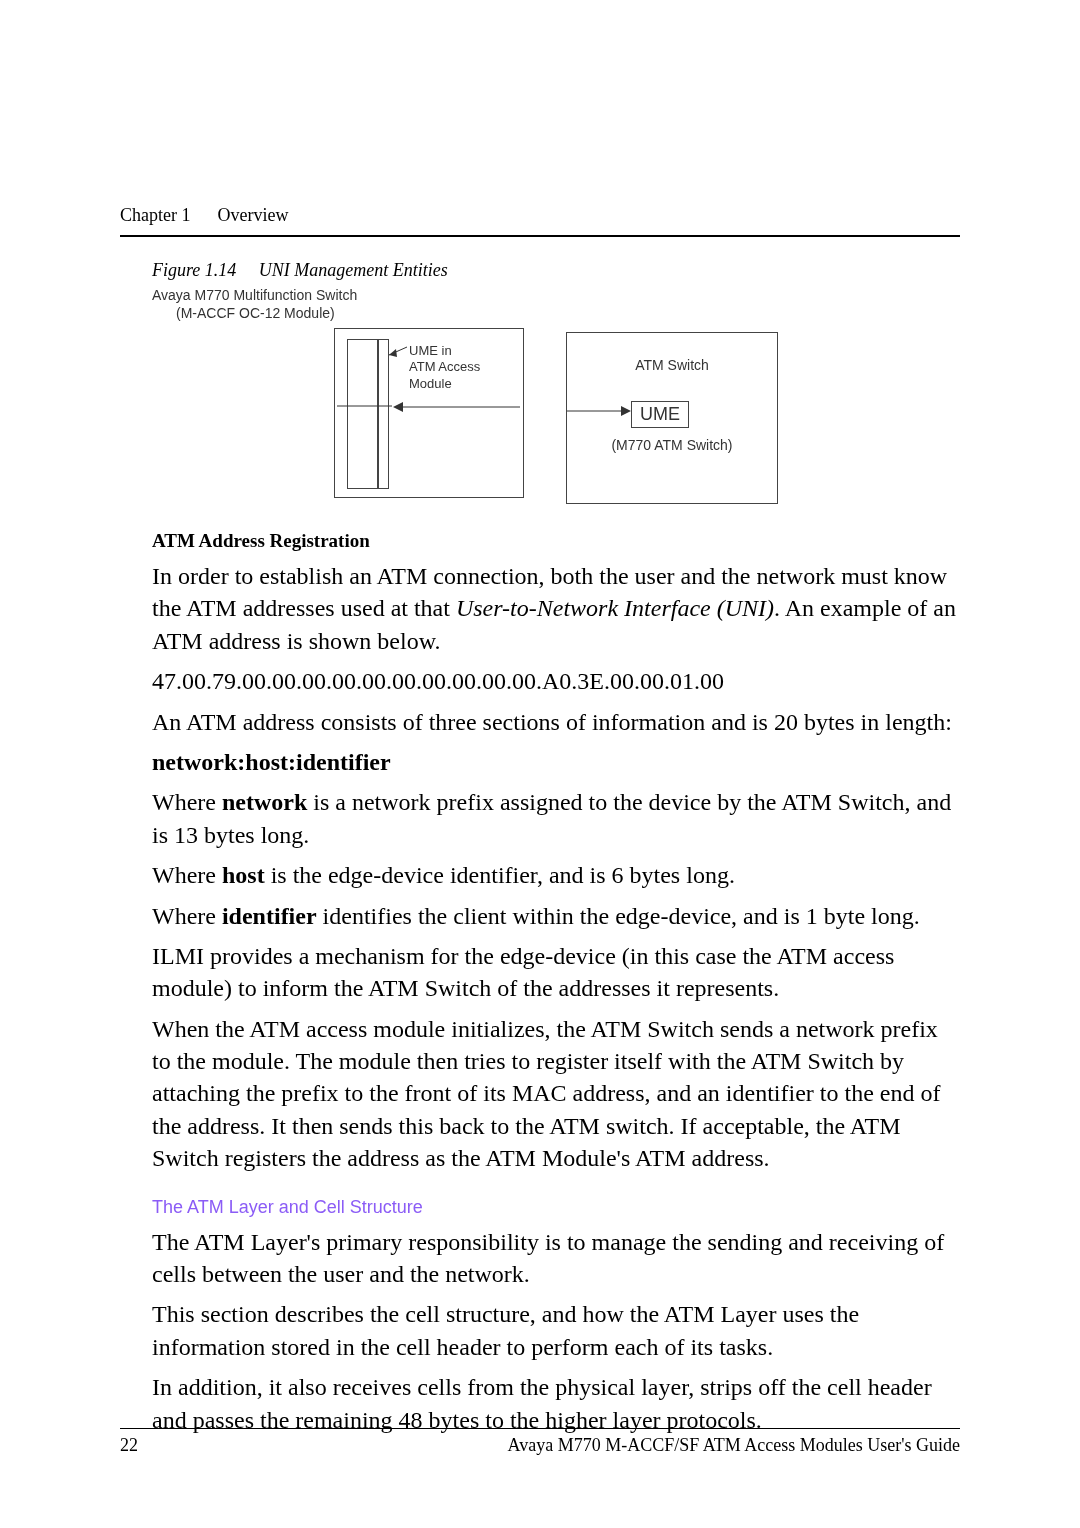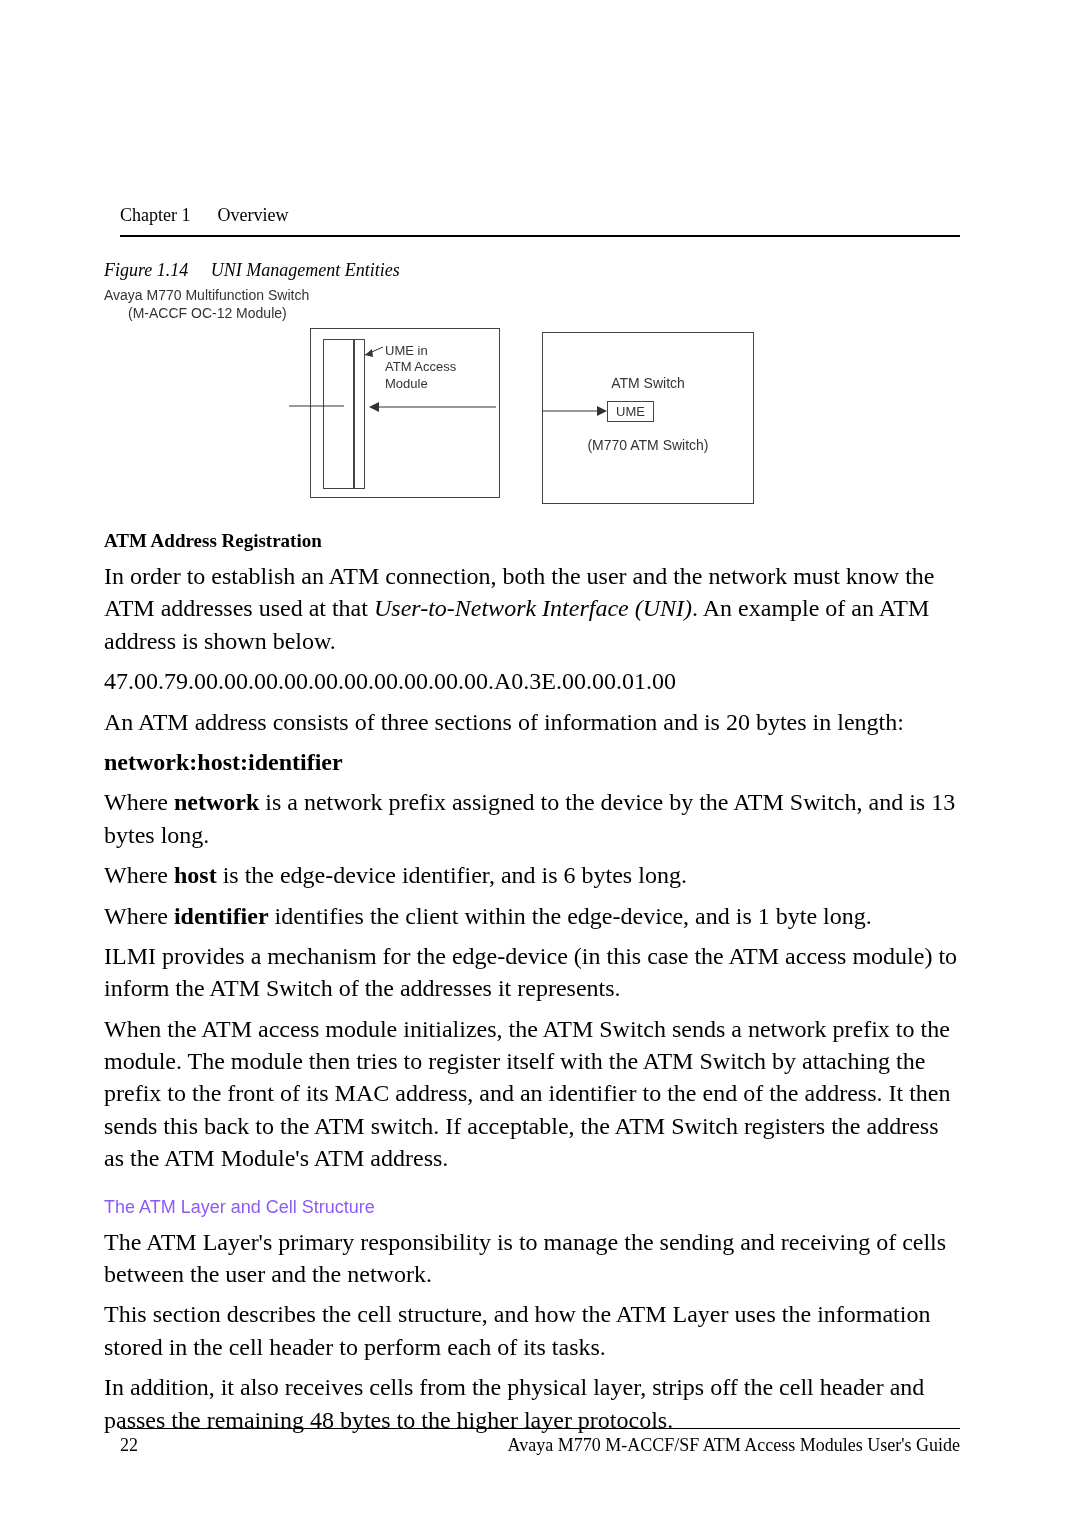--- a/index.html
+++ b/index.html
@@ -6,21 +6,21 @@
     margin: 0;
     padding: 0;
     background: #fff;
     font-family: "Palatino Linotype", "Book Antiqua", Palatino, Georgia, serif;
     color: #000;
     width: 1080px;
     height: 1528px;
     box-sizing: border-box;
   }
   .page {
-    padding: 200px 120px 60px 72px;
+    padding: 200px 120px 60px 120px;
     position: relative;
     height: 100%;
     box-sizing: border-box;
   }
   .header {
     position: absolute;
     top: 205px;
     left: 120px;
     right: 120px;
     font-size: 18px;
@@ -94,35 +94,35 @@
   }
   .right-outer {
     width: 210px;
     height: 170px;
     position: relative;
     border: 1px solid #444;
     margin-top: 4px;
   }
   .right-title {
     position: absolute;
-    top: 42px;
+    top: 24px;
     width: 100%;
     text-align: center;
     font-family: Arial, Helvetica, sans-serif;
     font-size: 14px;
     color: #333;
   }
   .right-ume {
     position: absolute;
     left: 64px;
     top: 68px;
     border: 1px solid #444;
     padding: 2px 8px;
     font-family: Arial, Helvetica, sans-serif;
-    font-size: 13px;
+    font-size: 18px;
     color: #333;
   }
   .right-sub {
     position: absolute;
     top: 104px;
     width: 100%;
     text-align: center;
     font-family: Arial, Helvetica, sans-serif;
     font-size: 14px;
     color: #333;

